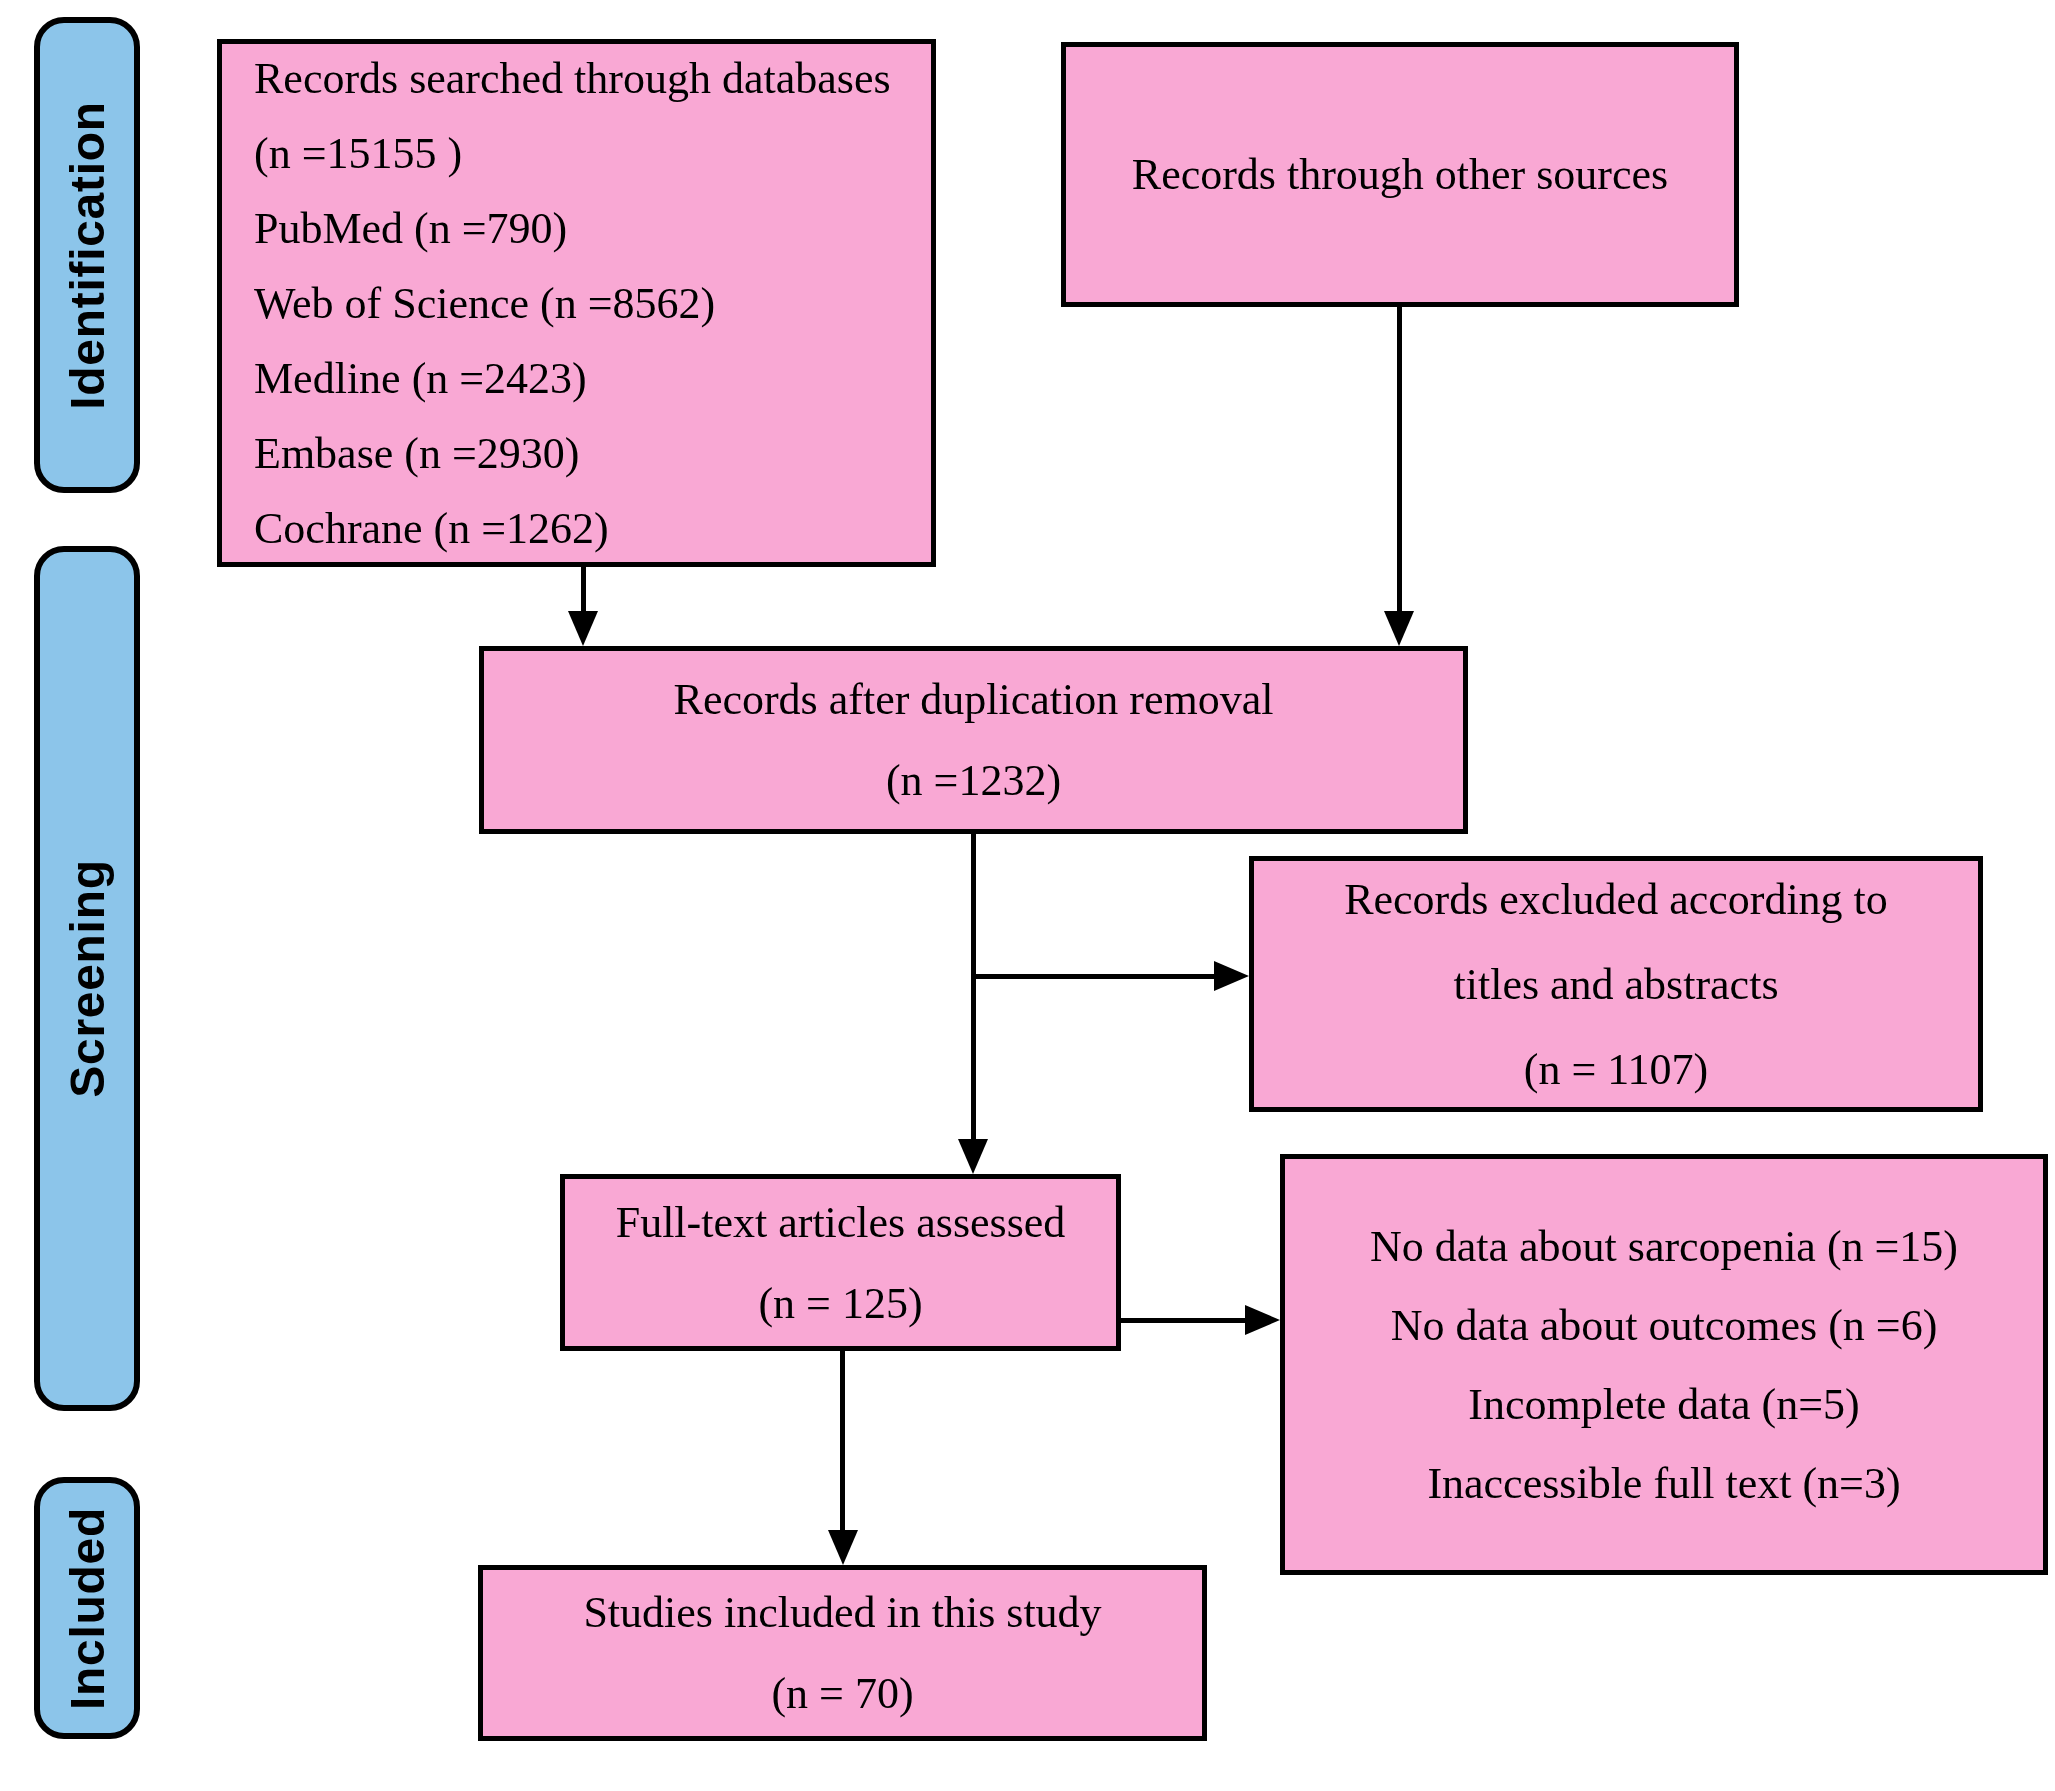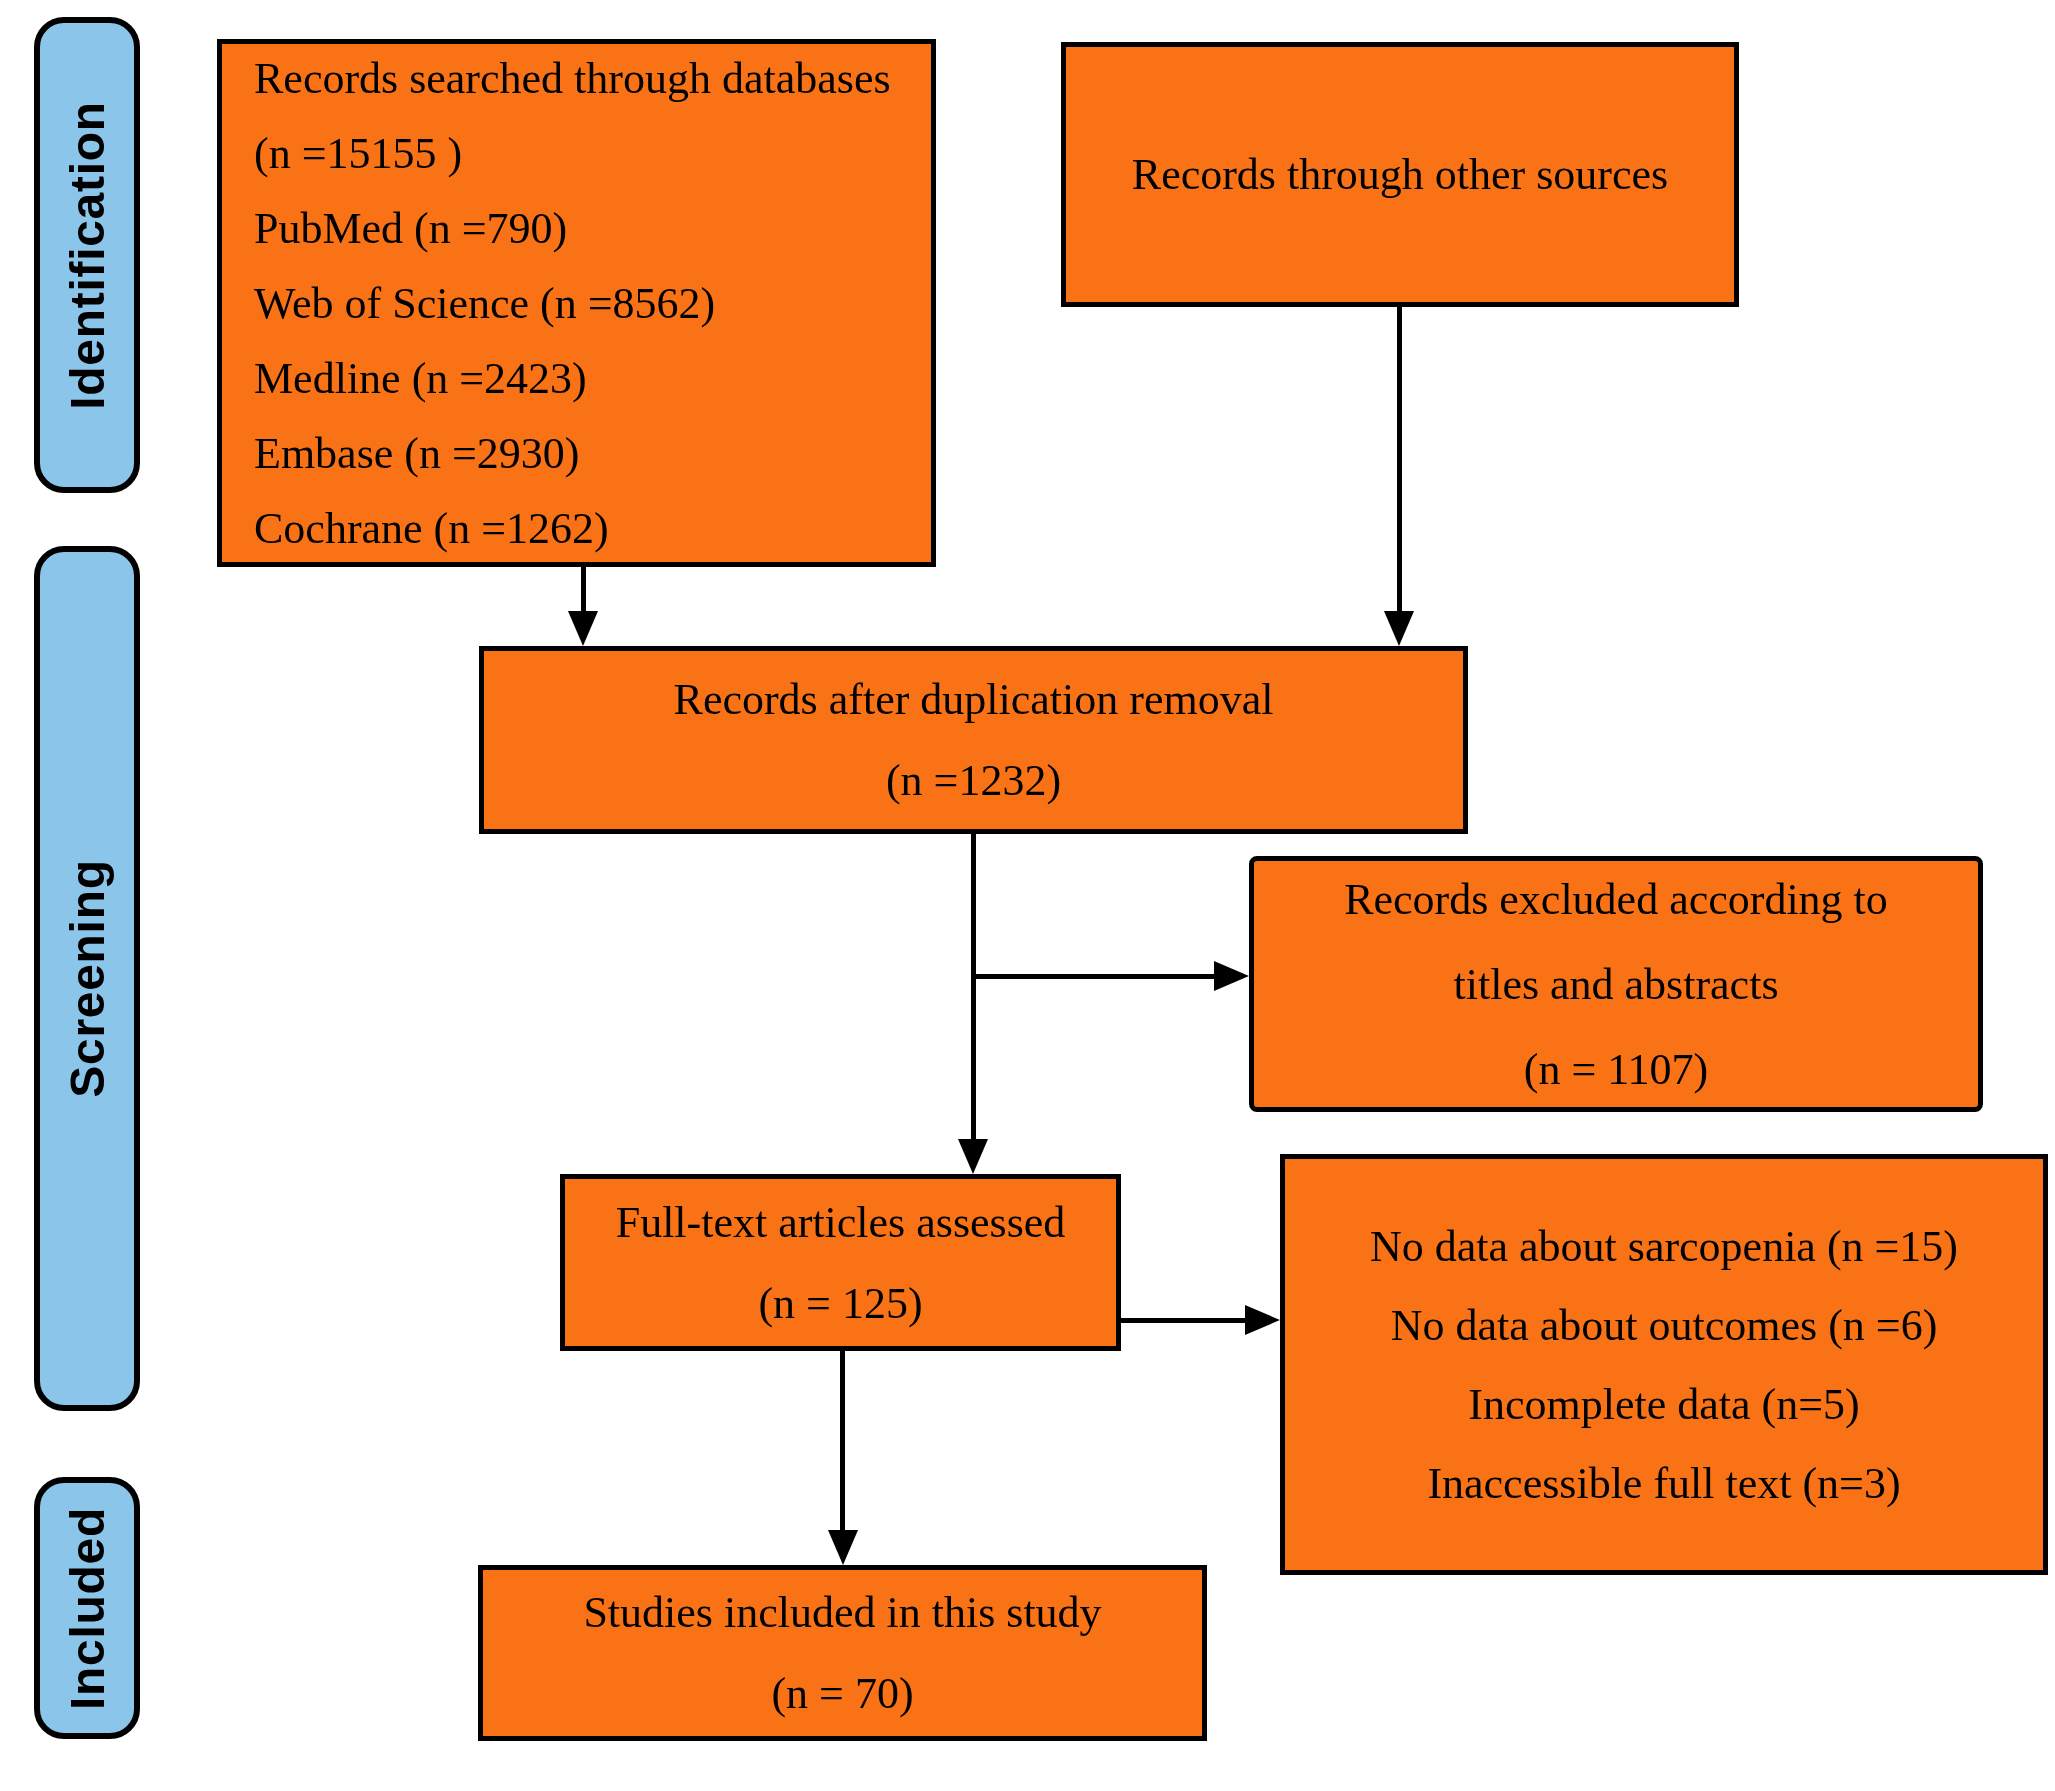--- a/index.html
+++ b/index.html
@@ -8,21 +8,21 @@
   .canvas{position:absolute;left:0;top:0;width:2056px;height:1791px;}
 
   
   .stage{position:absolute;background:#8CC5EA;border:6px solid #000;border-radius:30px;
          box-sizing:border-box;display:flex;align-items:center;justify-content:center;}
   .stage span{transform:rotate(-90deg);white-space:nowrap;
               font-family:"Liberation Sans",sans-serif;font-weight:700;font-size:48px;
               letter-spacing:0.7px;color:#000;}
 
   
-  .box{position:absolute;background:#f97316;border:5.4px solid #000;box-sizing:border-box;
+  .box{position:absolute;background:#f9a8d4;border:5.4px solid #000;box-sizing:border-box;
        display:flex;flex-direction:column;justify-content:center;
        font-size:44px;text-align:center;}
   .box .ln{line-height:77px;white-space:pre;}
   .box-left{text-align:left;padding-left:32px;}
   .box-left .ln{line-height:75px;}
   .lh112 .ln{line-height:75px;}
   .lh120 .ln{line-height:81px;}
   .lh127 .ln{line-height:85px;}
   .lh117 .ln{line-height:79px;}
 
@@ -62,21 +62,21 @@
 
   <div class="box lh120" style="left:1061px;top:42px;width:678px;height:265px;">
     <div class="ln">Records through other sources</div>
   </div>
 
   <div class="box lh120" style="left:479px;top:646px;width:989px;height:188px;">
     <div class="ln">Records after duplication removal</div>
     <div class="ln">(n =1232)</div>
   </div>
 
-  <div class="box lh127" style="left:1249px;top:856px;width:734px;height:256px;border-radius:8px;">
+  <div class="box lh127" style="left:1249px;top:856px;width:734px;height:256px;">
     <div class="ln">Records excluded according to</div>
     <div class="ln">titles and abstracts</div>
     <div class="ln">(n = 1107)</div>
   </div>
 
   <div class="box lh120" style="left:560px;top:1174px;width:561px;height:177px;">
     <div class="ln">Full-text articles assessed</div>
     <div class="ln">(n = 125)</div>
   </div>
 

